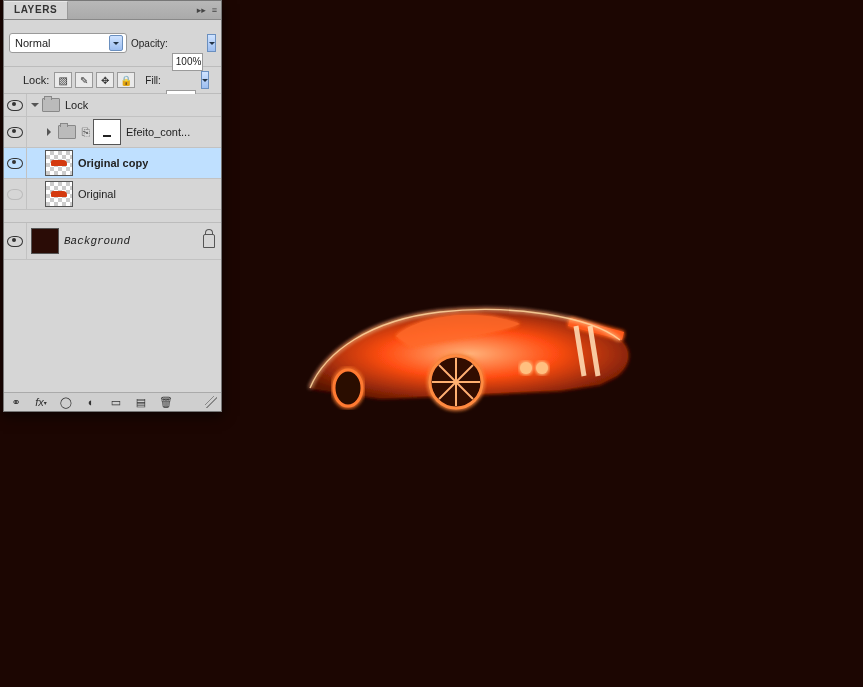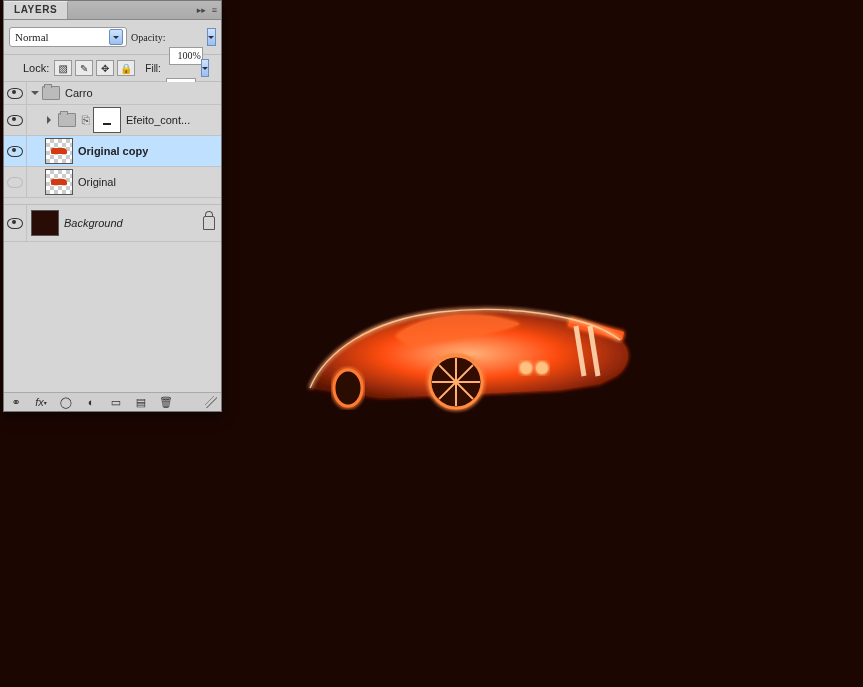--- a/index.html
+++ b/index.html
@@ -69,24 +69,23 @@
     align-items: center;
     padding-right: 4px;
     gap: 6px;
   }
   .tabbar-icons span { font-size: 9px; color: #444; }
 
   .blend-row {
     height: 22px;
     display: flex;
     align-items: center;
-    padding: 6px 5px;
+    padding: 12px 5px;
     gap: 4px;
     border-bottom: 1px solid #bcbcbc;
-    font-family: Liberation Serif, serif;
   }
   .select-blend {
     flex: 0 0 108px;
     height: 18px;
     background: #fff;
     border: 1px solid #9a9a9a;
     border-radius: 3px;
     display: flex;
     align-items: center;
     justify-content: space-between;
@@ -300,21 +299,22 @@
     top:-6px; left:1px;
     width:6px;height:5px;
     border:1px solid #555;
     border-bottom:none;
     border-radius: 4px 4px 0 0;
   }
 
   .row.bg {
     height: 36px;
     border-top: 1px solid #bcbcbc;
-    margin-top: 6px;
+    margin-top: 12px;
+    font-family: Liberation Mono, monospace;
   }
 
   
   .panel-footer {
     height: 18px;
     background: #cfcfcf;
     border-top: 1px solid #aaa;
     display: flex;
     align-items: center;
     padding: 0 4px;
@@ -423,21 +423,21 @@
 
   <div class="layer-list">
 
     <div class="row group">
       <div class="col-vis">
           <div class="eye"></div>
         </div>
       <div class="indent0" style="display:flex;align-items:center;">
         <div class="disclosure open"></div>
         <div class="folder"></div>
-        <span class="label">Carro</span>
+        <span class="label">Lock</span>
       </div>
     </div>
 
     <div class="row">
       <div class="col-vis">
           <div class="eye"></div>
         </div>
       <div class="indent1" style="display:flex;align-items:center;">
         <div class="disclosure closed"></div>
         <div class="folder"></div>

